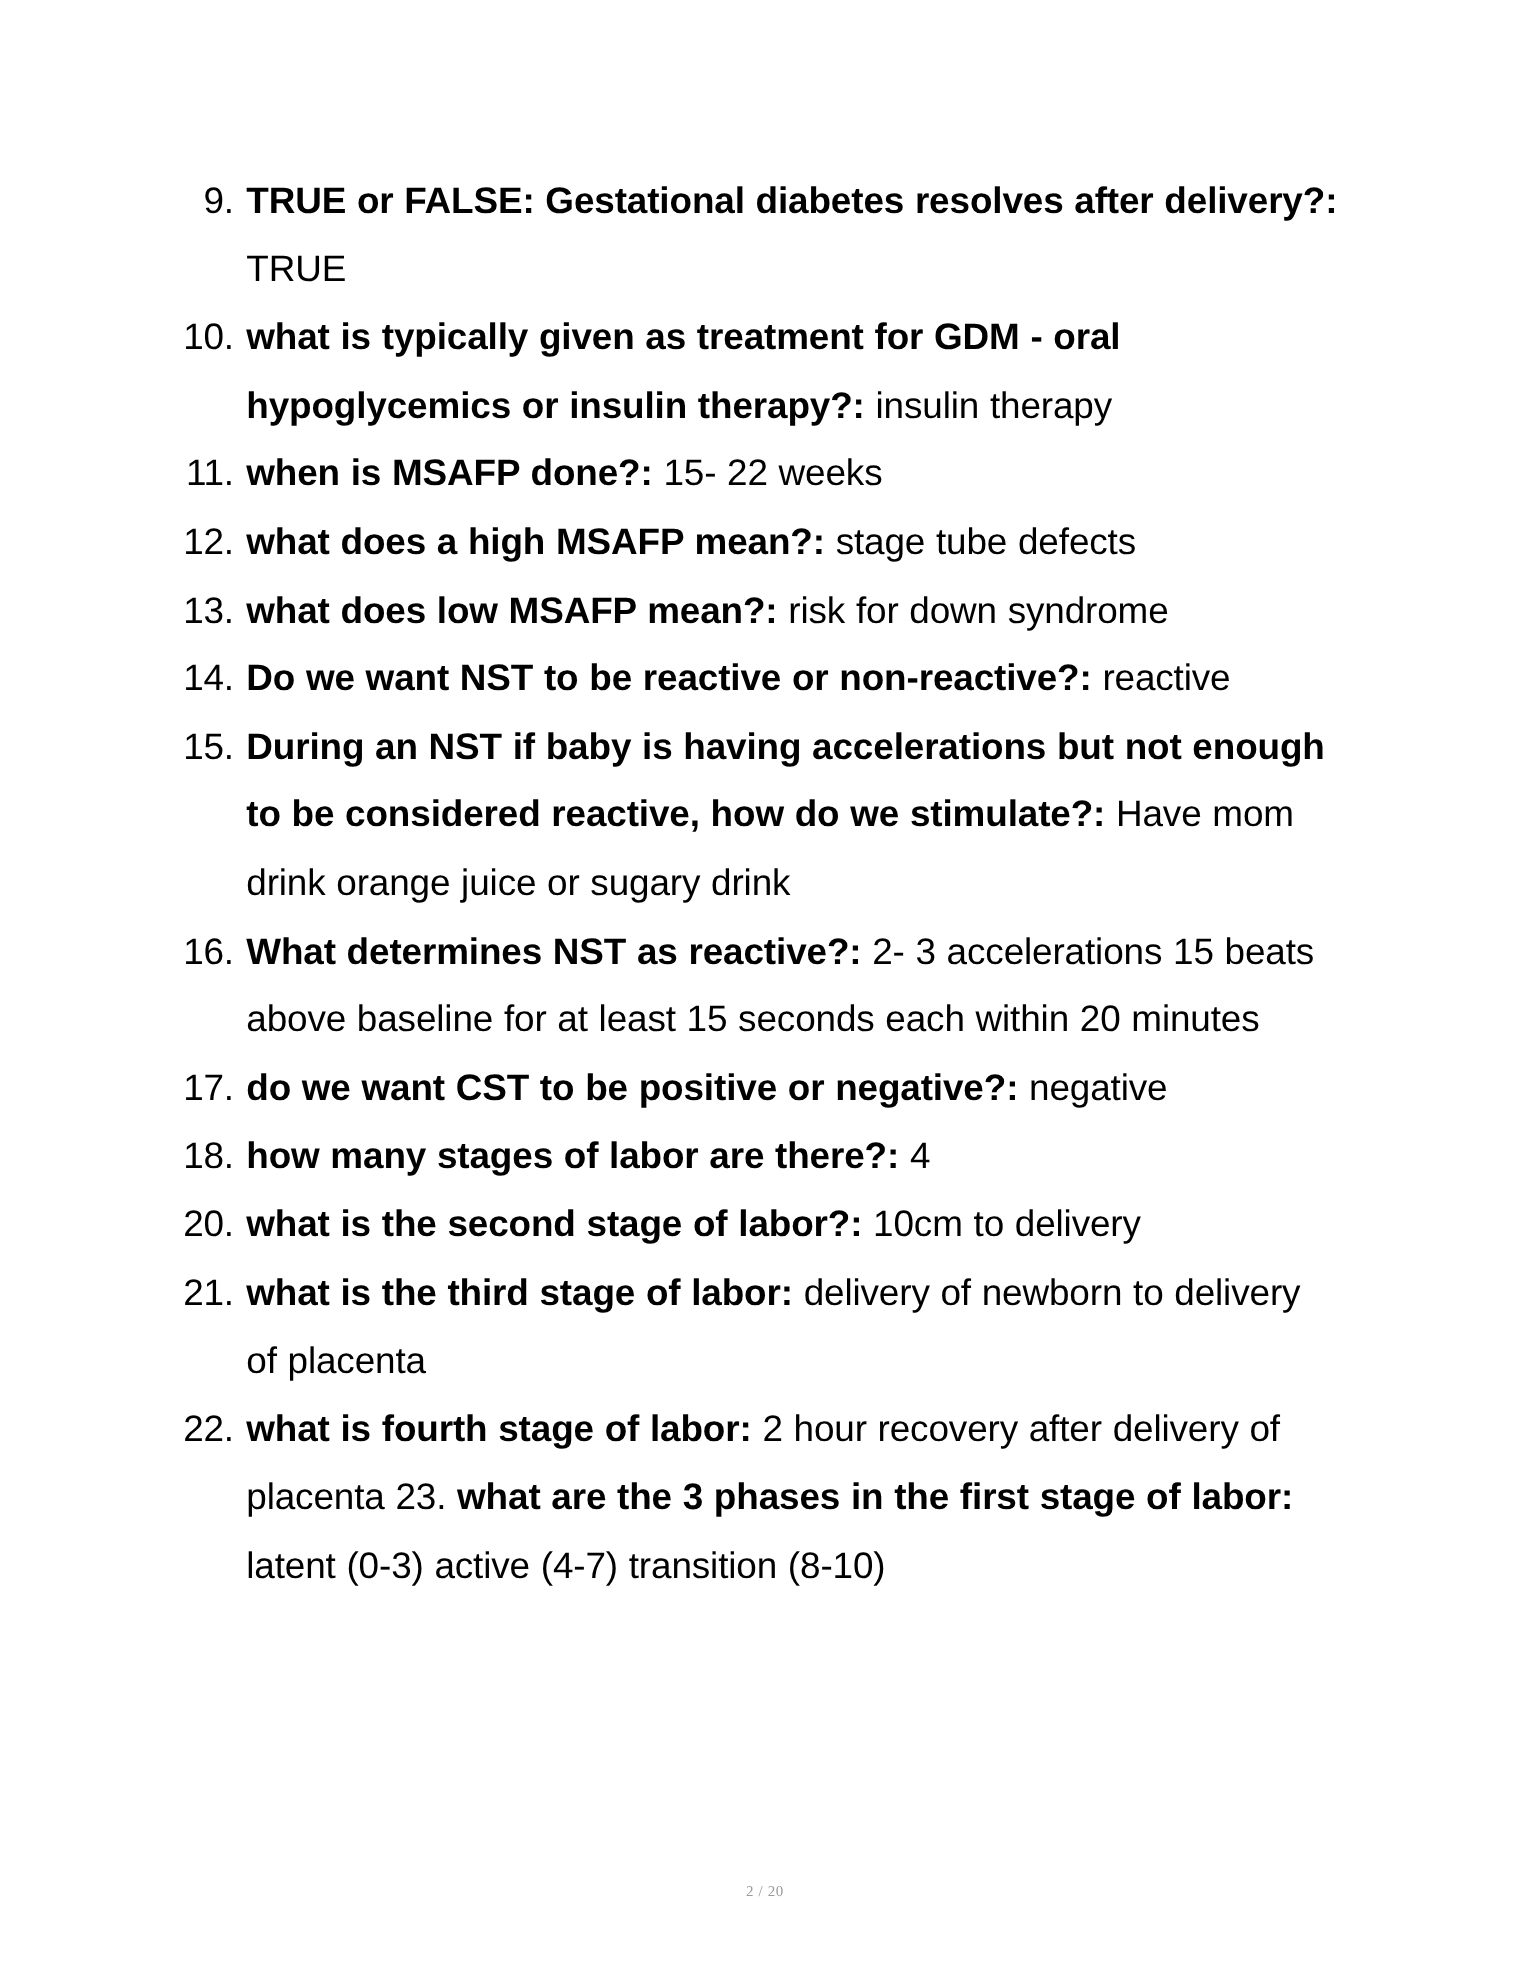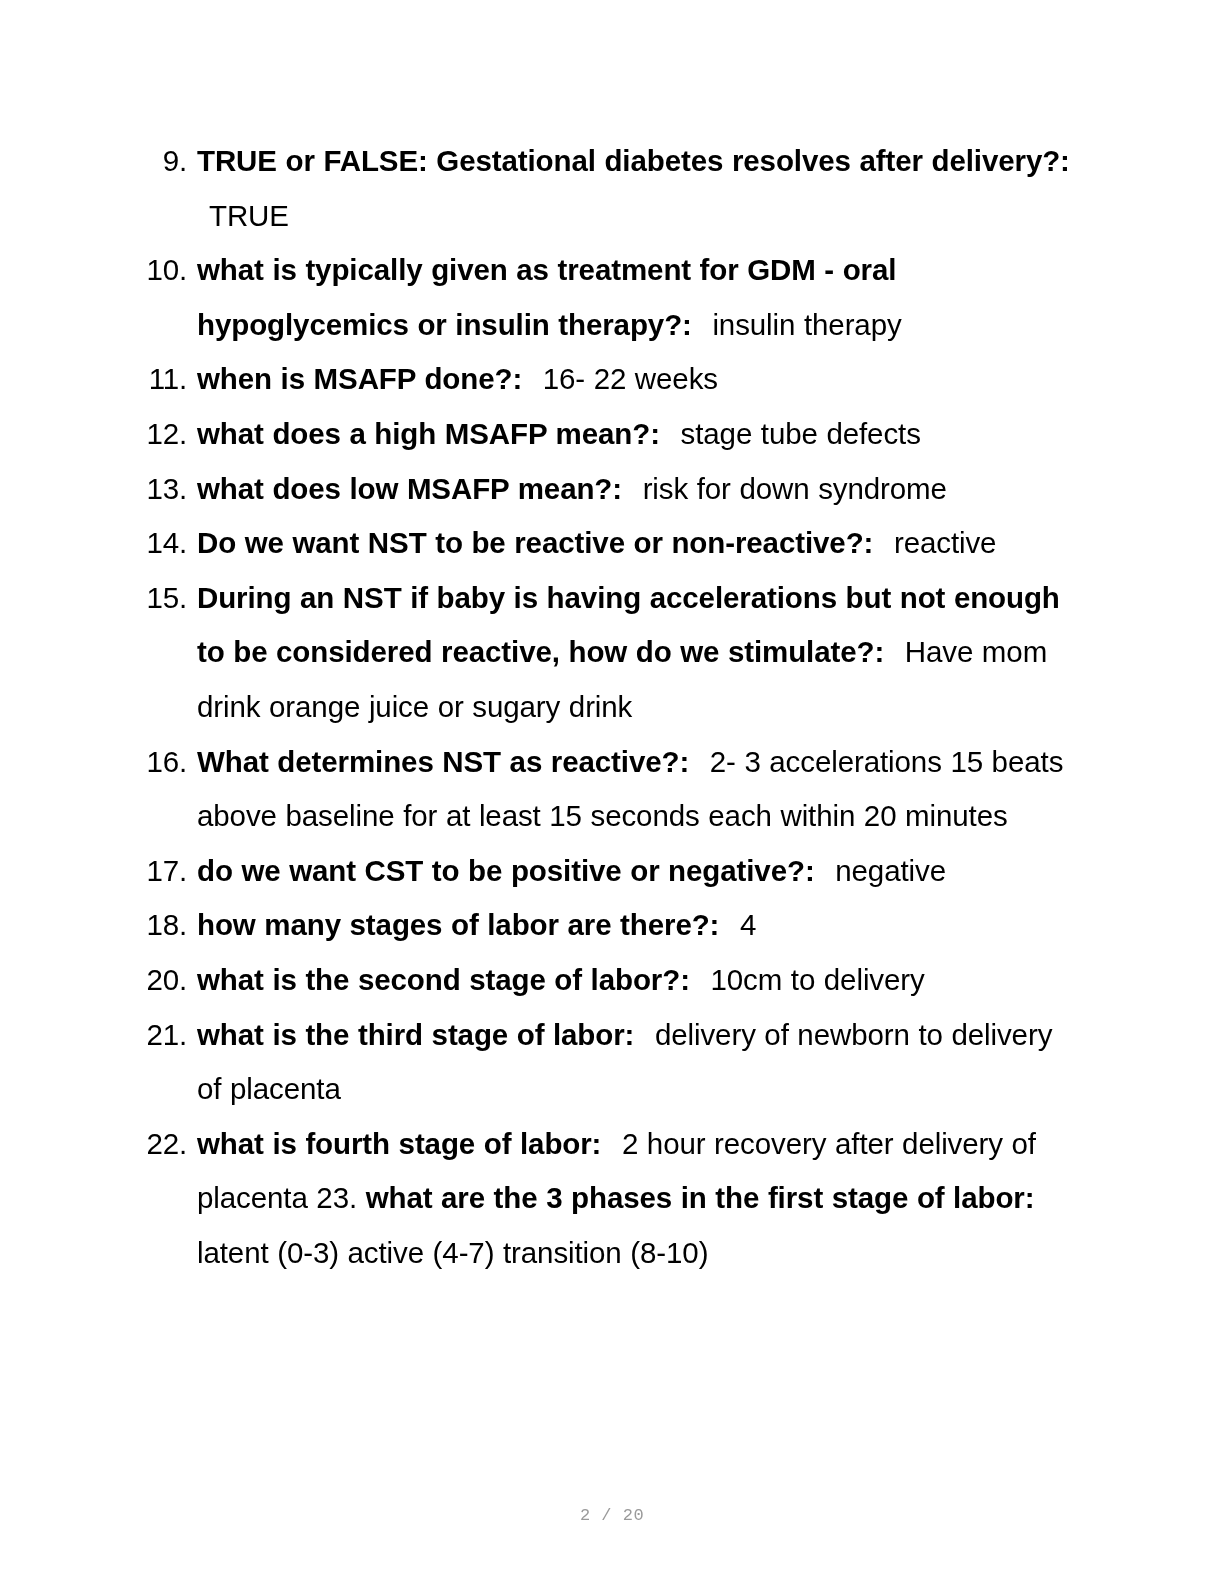--- a/index.html
+++ b/index.html
@@ -50,51 +50,50 @@
     font-weight: 400;
     font-size: 29.5px;
     line-height: 54.6px;
     letter-spacing: -0.2px;
   }
   .q {
     font-weight: bold;
   }
   .a {
     font-weight: normal;
-    margin-left: 12px;
   }
   .footer {
     position: absolute;
     left: 0;
     right: 0;
     top: 1506px;
     text-align: center;
-    font-size: 17px;
+    font-size: 12px;
     color: #9a9a9a;
-    font-family: Liberation Mono, monospace;
+    font-family: Liberation Serif, serif;
     letter-spacing: 0.5px;
   }
 </style>
 </head>
 <body>
 
 <div class="page">
   <div class="content">
     <ol class="qa-list">
 
       <li>
         <span class="marker">9.</span><span class="q">TRUE or FALSE: Gestational diabetes resolves after delivery?:</span><span class="a"> TRUE</span>
       </li>
 
       <li>
         <span class="marker">10.</span><span class="q">what is typically given as treatment for GDM - oral hypoglycemics or insulin therapy?:</span><span class="a"> insulin therapy</span>
       </li>
 
       <li>
-        <span class="marker">11.</span><span class="q">when is MSAFP done?:</span><span class="a"> 16- 22 weeks</span>
+        <span class="marker">11.</span><span class="q">when is MSAFP done?:</span><span class="a"> 15- 22 weeks</span>
       </li>
 
       <li>
         <span class="marker">12.</span><span class="q">what does a high MSAFP mean?:</span><span class="a"> stage tube defects</span>
       </li>
 
       <li>
         <span class="marker">13.</span><span class="q">what does low MSAFP mean?:</span><span class="a"> risk for down syndrome</span>
       </li>
 

